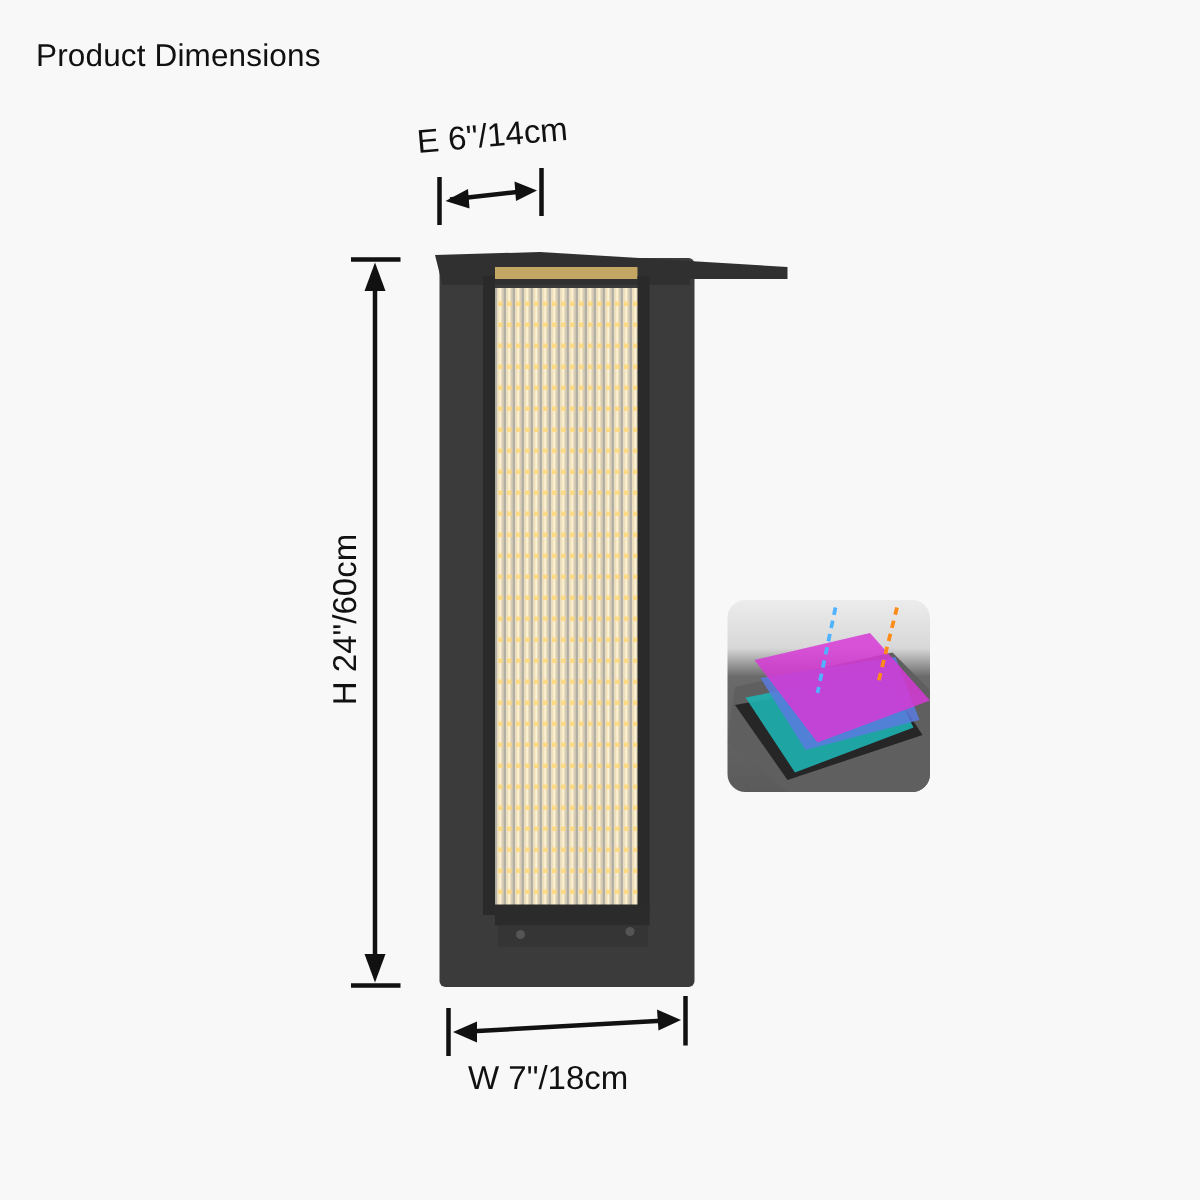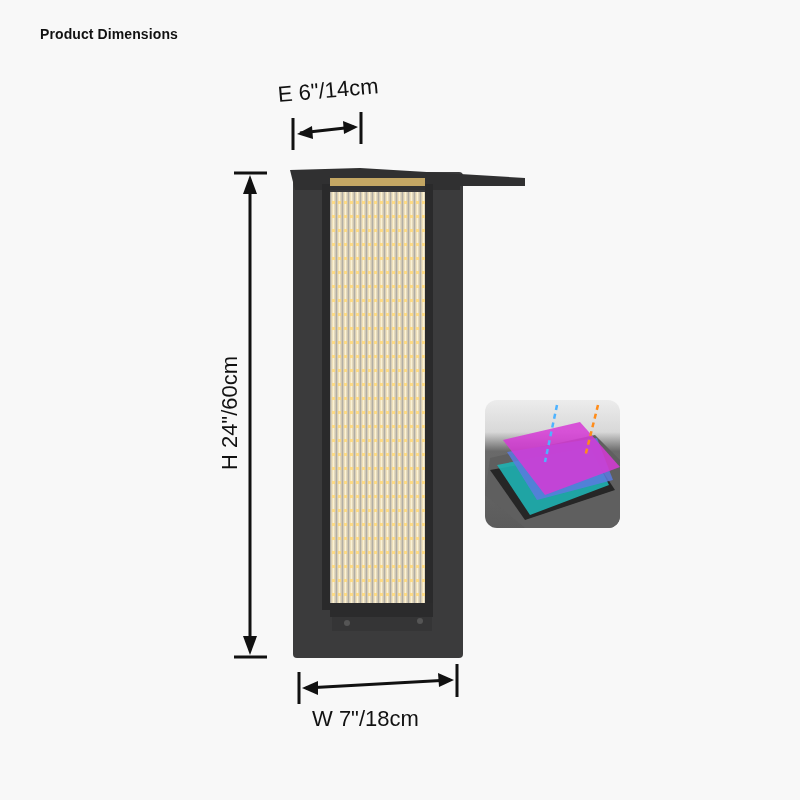--- a/index.html
+++ b/index.html
@@ -1,17 +1,17 @@
 <!DOCTYPE html>
 <html><head>
 <meta charset="utf-8">
 <style>
   html, body { margin:0; padding:0; }
   body { width:800px; height:800px; background:#f8f8f8; position:relative; overflow:hidden; font-family:"Liberation Sans", sans-serif; color:#111; }
-  .title { position:absolute; left:40px; top:26px; font-size:14px; font-weight:700; letter-spacing:0.1px; }
+  .title { position:absolute; left:24px; top:26px; font-size:21px; font-weight:400; letter-spacing:0.1px; }
   .dim-label { position:absolute; font-size:22px; color:#111; white-space:nowrap; }
   .lbl-e { left:278px; top:82px; transform:rotate(-5deg); transform-origin:left center; }
   .lbl-w { left:312px; top:706px; }
   .lbl-h { left:160px; top:400px; transform:rotate(-90deg); transform-origin:center center; width:140px; text-align:center; }
   svg.overlay { position:absolute; left:0; top:0; }
   .inset { position:absolute; left:485px; top:400px; width:135px; height:128px; border-radius:12px; overflow:hidden; background:linear-gradient(180deg,#ececec 0%, #d8d8d8 25%, #6a6a6a 40%, #5b5b5b 100%); }
 </style>
 </head>
 <body>
 

